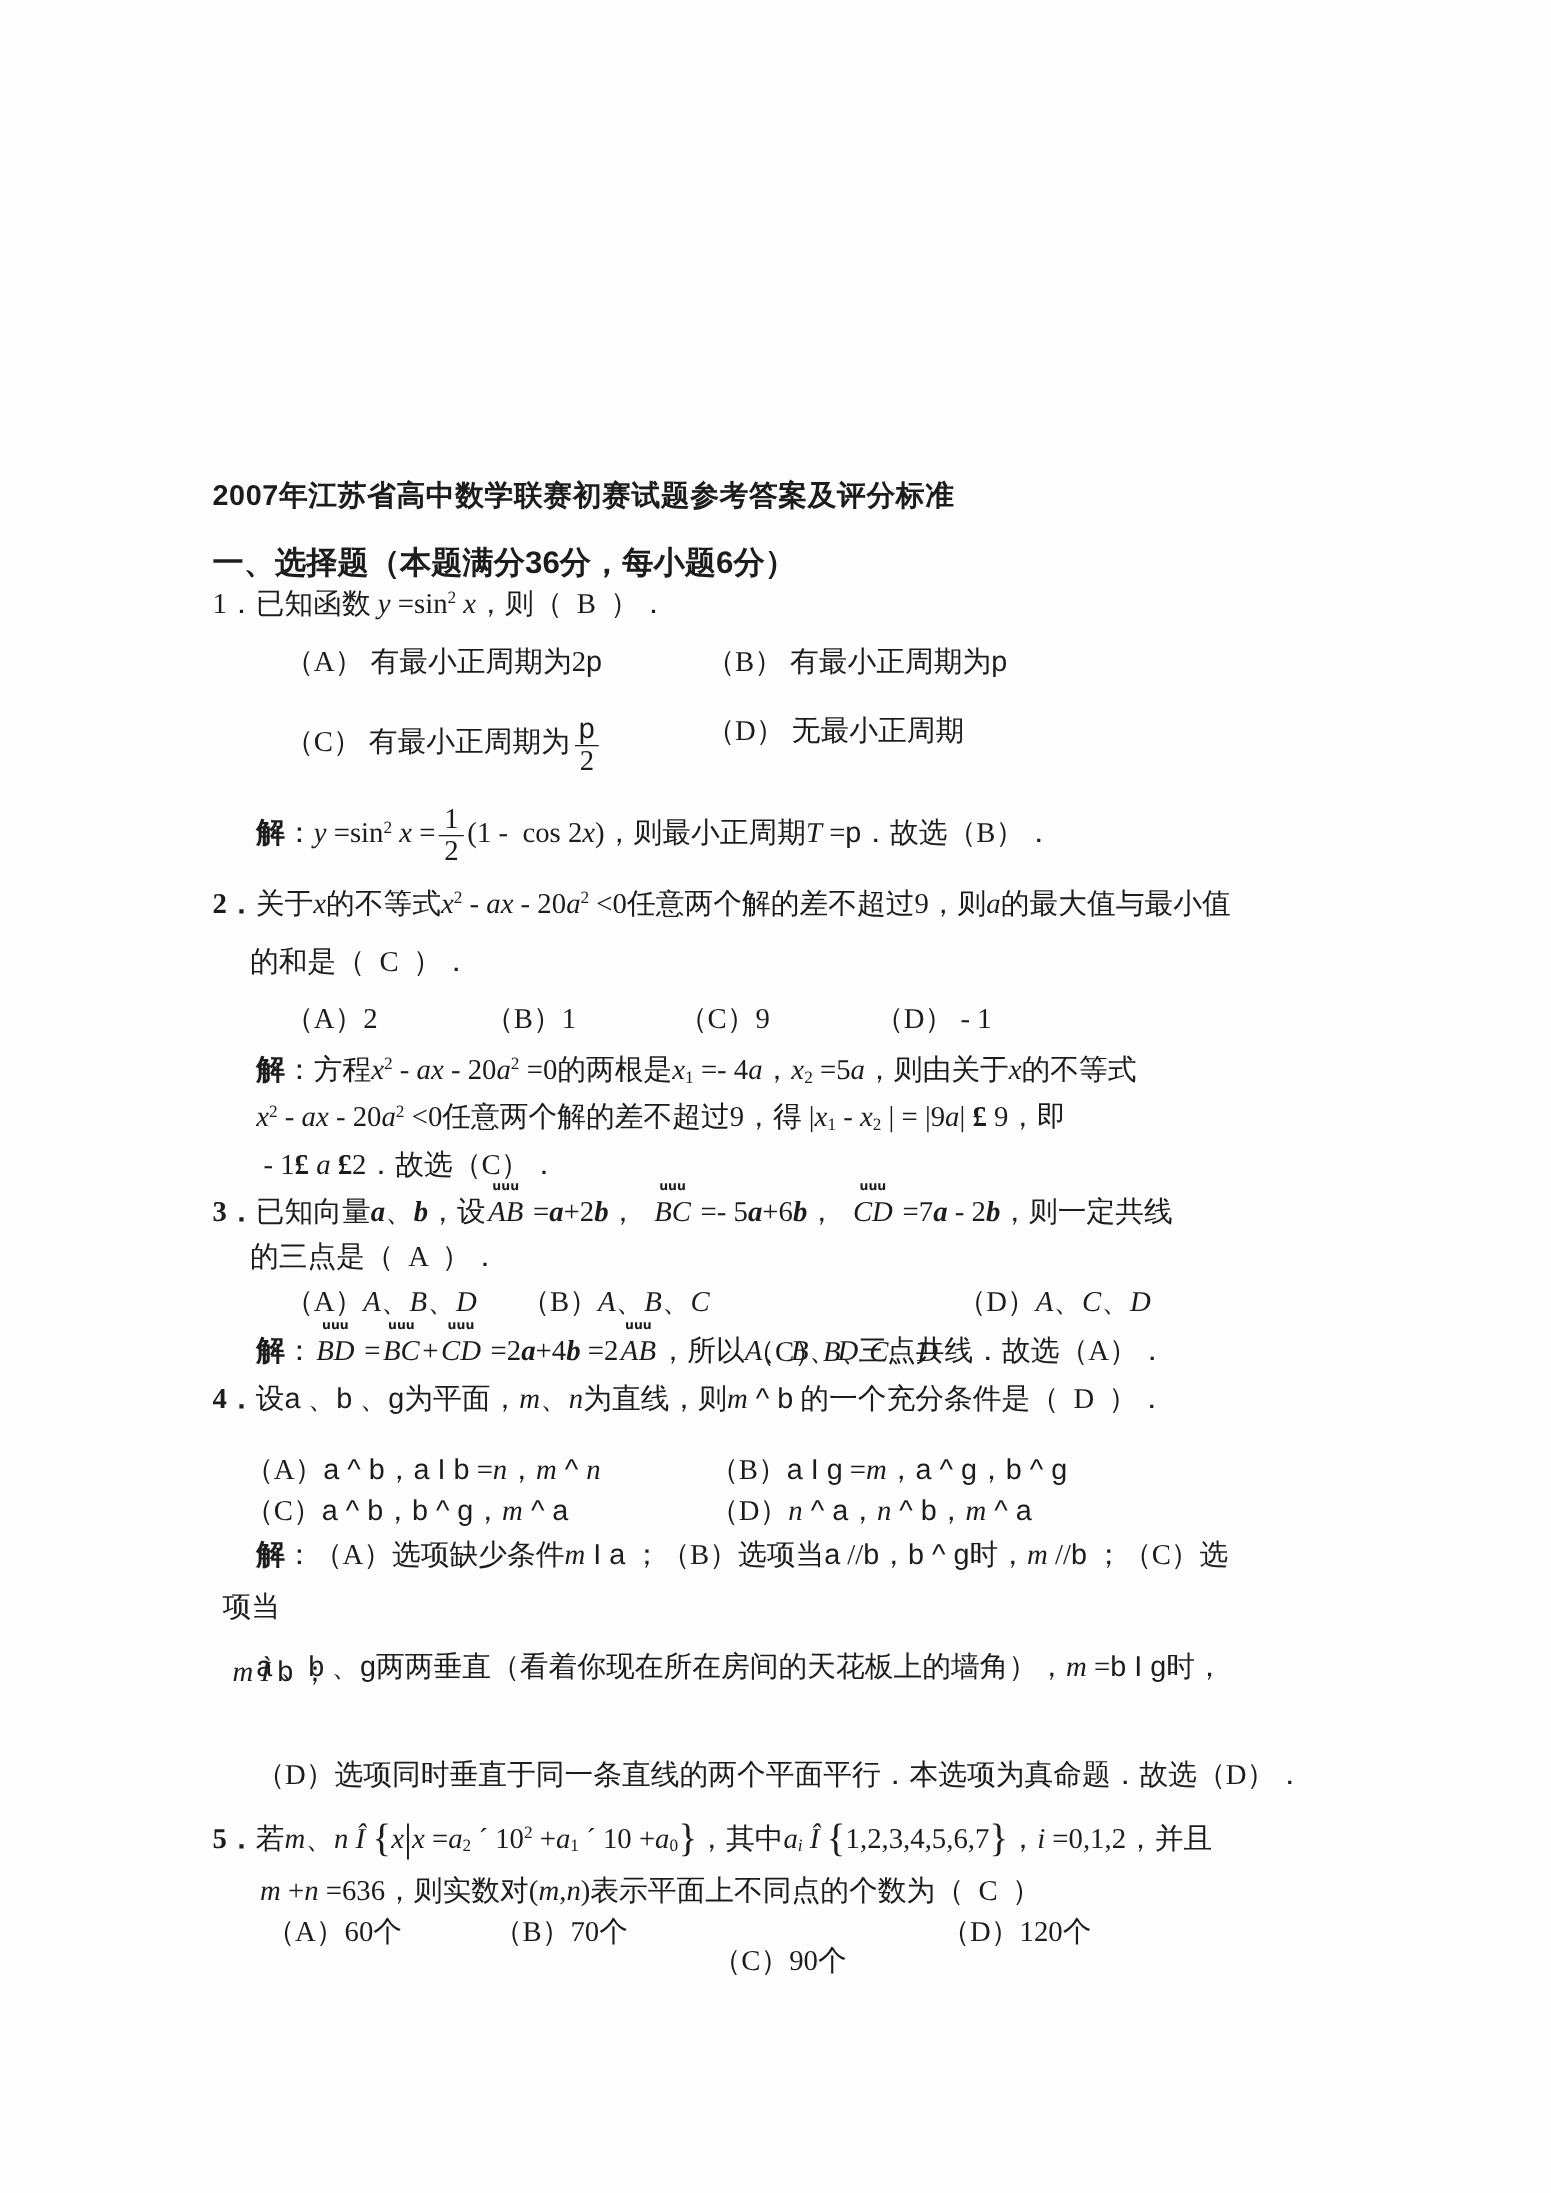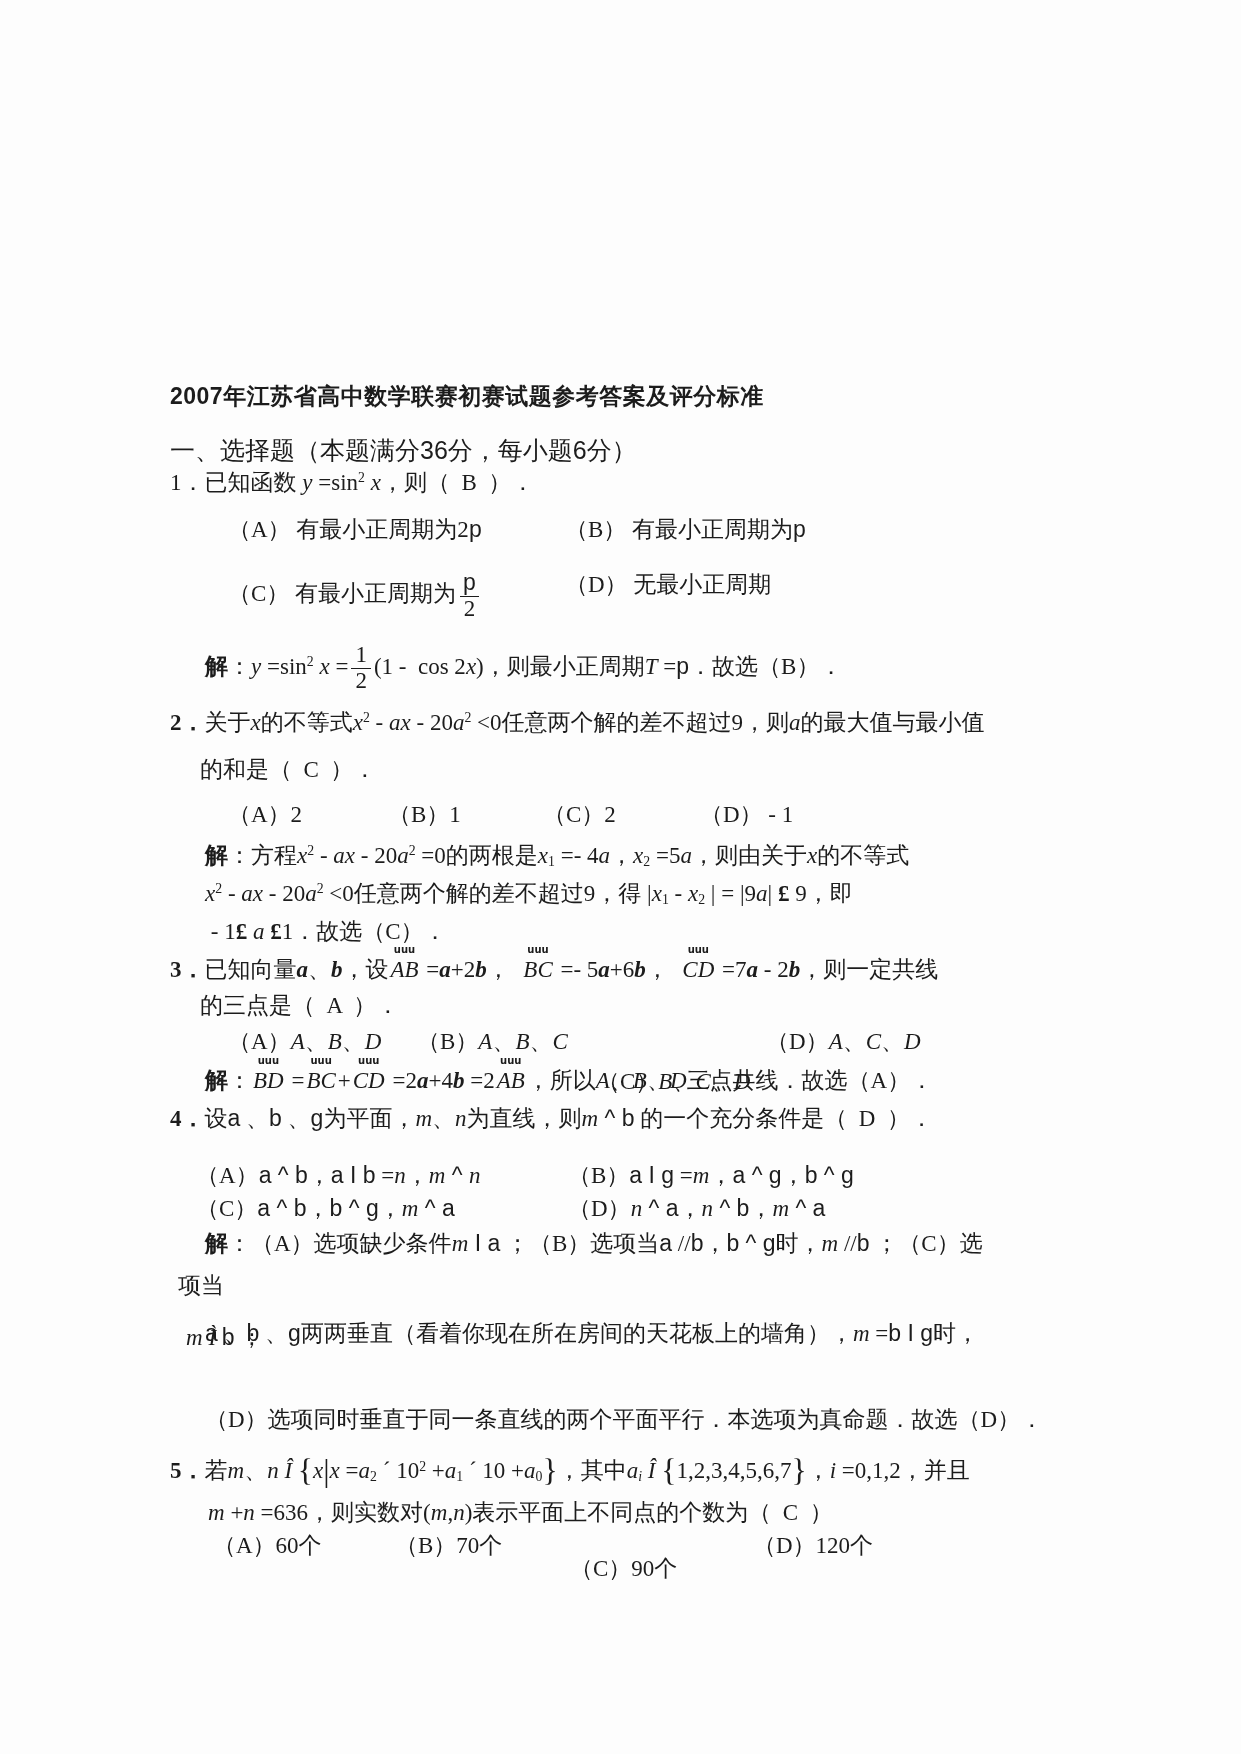--- a/index.html
+++ b/index.html
@@ -19,21 +19,21 @@
     line-height:1.32;
     color:#1c1c1c;
   }
   .title-line{
     font-weight:700;
     font-family:"Liberation Sans","DejaVu Sans",sans-serif;
     font-size:23px;
     letter-spacing:0.5px;
   }
   .section-line{
-    font-weight:400;
+    font-weight:700;
     font-family:"Liberation Sans","DejaVu Sans",sans-serif;
     font-size:25px;
   }
   .st-i{font-style:italic;font-family:"Liberation Serif","DejaVu Serif",serif;}
   .st-bi{font-style:italic;font-weight:700;font-family:"Liberation Serif","DejaVu Serif",serif;}
   .st-b{font-weight:700;}
   .st-sy{font-family:"Liberation Sans","DejaVu Sans",sans-serif;}
   .st-sup{font-size:0.6em;vertical-align:0.55em;}
   .st-sub{font-size:0.6em;vertical-align:-0.22em;}
   .st-big{font-size:1.38em;vertical-align:-0.09em;line-height:1;}
@@ -61,25 +61,25 @@
       <div class="line" style="left: 170px; top: 468px;"><span>1．已知函数 </span><span class="st-i">y</span><span> =sin</span><span class="st-sup">2</span><span class="st-i"> x</span><span>，则（  B  ）．</span></div>
       <div class="line" style="left: 228px; top: 514px;"><span>（A） 有最小正周期为2</span><span class="st-sy">p</span></div>
       <div class="line" style="left: 565px; top: 514px;"><span>（B） 有最小正周期为</span><span class="st-sy">p</span></div>
       <div class="line" style="left: 228px; top: 570px;"><span>（C） 有最小正周期为</span><span class="frac"><span class="fn"><span class="st-sy">p</span></span><span class="fd"><span>2</span></span></span></div>
       <div class="line" style="left: 565px; top: 570px;"><span>（D） 无最小正周期</span></div>
       <div class="line" style="left: 205px; top: 643px;"><span class="st-b">解</span><span>：</span><span class="st-i">y</span><span> =sin</span><span class="st-sup">2</span><span class="st-i"> x</span><span> =</span><span class="frac"><span class="fn"><span>1</span></span><span class="fd"><span>2</span></span></span><span>(1 -  cos 2</span><span class="st-i">x</span><span>)，则最小正周期</span><span class="st-i">T</span><span> =</span><span class="st-sy">p</span><span>．故选（B）．</span></div>
       <div class="line" style="left: 170px; top: 708px;"><span class="st-b">2．</span><span>关于</span><span class="st-i">x</span><span>的不等式</span><span class="st-i">x</span><span class="st-sup">2</span><span> - </span><span class="st-i">ax</span><span> - 20</span><span class="st-i">a</span><span class="st-sup">2</span><span> &lt;0</span><span>任意两个解的差不超过9，则</span><span class="st-i">a</span><span>的最大值与最小值</span></div>
       <div class="line" style="left: 200px; top: 755px;"><span>的和是（  C  ）．</span></div>
       <div class="line" style="left: 228px; top: 800px;"><span>（A）2</span></div>
       <div class="line" style="left: 388px; top: 800px;"><span>（B）1</span></div>
-      <div class="line" style="left: 543px; top: 800px;"><span>（C）2</span></div>
+      <div class="line" style="left: 543px; top: 800px;"><span>（C）9</span></div>
       <div class="line" style="left: 700px; top: 800px;"><span>（D） - 1</span></div>
       <div class="line" style="left: 205px; top: 841px;"><span class="st-b">解</span><span>：方程</span><span class="st-i">x</span><span class="st-sup">2</span><span> - </span><span class="st-i">ax</span><span> - 20</span><span class="st-i">a</span><span class="st-sup">2</span><span> =0</span><span>的两根是</span><span class="st-i">x</span><span class="st-sub">1</span><span> =- 4</span><span class="st-i">a</span><span>，</span><span class="st-i">x</span><span class="st-sub">2</span><span> =5</span><span class="st-i">a</span><span>，则由关于</span><span class="st-i">x</span><span>的不等式</span></div>
       <div class="line" style="left: 205px; top: 879px;"><span class="st-i">x</span><span class="st-sup">2</span><span> - </span><span class="st-i">ax</span><span> - 20</span><span class="st-i">a</span><span class="st-sup">2</span><span> &lt;0</span><span>任意两个解的差不超过9，得 |</span><span class="st-i">x</span><span class="st-sub">1</span><span> - </span><span class="st-i">x</span><span class="st-sub">2</span><span> | = |9</span><span class="st-i">a</span><span>| </span><span class="st-b">£</span><span> 9，即</span></div>
-      <div class="line" style="left: 205px; top: 917px;"><span> - 1</span><span class="st-b">£</span><span> </span><span class="st-i">a</span><span> </span><span class="st-b">£</span><span>1．故选（C）．</span></div>
+      <div class="line" style="left: 205px; top: 917px;"><span> - 1</span><span class="st-b">£</span><span> </span><span class="st-i">a</span><span> </span><span class="st-b">£</span><span>2．故选（C）．</span></div>
       <div class="line" style="left: 170px; top: 955px;"><span class="st-b">3．</span><span>已知向量</span><span class="st-bi">a</span><span>、</span><span class="st-bi">b</span><span>，设</span><span class="vec"><span class="arr">uuu</span><span class="bd">AB</span></span><span> =</span><span class="st-bi">a</span><span>+2</span><span class="st-bi">b</span><span>，  </span><span class="vec"><span class="arr">uuu</span><span class="bd">BC</span></span><span> =- 5</span><span class="st-bi">a</span><span>+6</span><span class="st-bi">b</span><span>，  </span><span class="vec"><span class="arr">uuu</span><span class="bd">CD</span></span><span> =7</span><span class="st-bi">a</span><span> - 2</span><span class="st-bi">b</span><span>，则一定共线</span></div>
       <div class="line" style="left: 200px; top: 991px; text-align: right;"><span>的三点是（  A  ）．</span></div>
       <div class="line" style="left: 228px; top: 1027px;"><span>（A）</span><span class="st-i">A</span><span>、</span><span class="st-i">B</span><span>、</span><span class="st-i">D</span></div>
       <div class="line" style="left: 417px; top: 1027px;"><span>（B）</span><span class="st-i">A</span><span>、</span><span class="st-i">B</span><span>、</span><span class="st-i">C</span></div>
       <div class="line" style="left: 597px; top: 1067px;"><span>（C）</span><span class="st-i">B</span><span>、</span><span class="st-i">C</span><span>、</span><span class="st-i">D</span></div>
       <div class="line" style="left: 766px; top: 1027px;"><span>（D）</span><span class="st-i">A</span><span>、</span><span class="st-i">C</span><span>、</span><span class="st-i">D</span></div>
       <div class="line" style="left: 205px; top: 1066px;"><span class="st-b">解</span><span>：</span><span class="vec"><span class="arr">uuu</span><span class="bd">BD</span></span><span> =</span><span class="vec"><span class="arr">uuu</span><span class="bd">BC</span></span><span>+</span><span class="vec"><span class="arr">uuu</span><span class="bd">CD</span></span><span> =2</span><span class="st-bi">a</span><span>+4</span><span class="st-bi">b</span><span> =2</span><span class="vec"><span class="arr">uuu</span><span class="bd">AB</span></span><span>，所以</span><span class="st-i">A</span><span>、</span><span class="st-i">B</span><span>、</span><span class="st-i">D</span><span>三点共线．故选（A）．</span></div>
       <div class="line" style="left: 170px; top: 1103px;"><span class="st-b">4．</span><span>设</span><span class="st-sy">a</span><span> 、</span><span class="st-sy">b</span><span> 、</span><span class="st-sy">g</span><span>为平面，</span><span class="st-i">m</span><span>、</span><span class="st-i">n</span><span>为直线，则</span><span class="st-i">m</span><span class="st-sy"> ^ </span><span class="st-sy">b</span><span> 的一个充分条件是（  D  ）．</span></div>
       <div class="line" style="left: 196px; top: 1160px;"><span>（A）</span><span class="st-sy">a</span><span class="st-sy"> ^ </span><span class="st-sy">b</span><span>，</span><span class="st-sy">a</span><span class="st-sy"> I </span><span class="st-sy">b</span><span> =</span><span class="st-i">n</span><span>，</span><span class="st-i">m</span><span class="st-sy"> ^ </span><span class="st-i">n</span></div>
       <div class="line" style="left: 568px; top: 1160px;"><span>（B）</span><span class="st-sy">a</span><span class="st-sy"> I </span><span class="st-sy">g</span><span> =</span><span class="st-i">m</span><span>，</span><span class="st-sy">a</span><span class="st-sy"> ^ </span><span class="st-sy">g</span><span>，</span><span class="st-sy">b</span><span class="st-sy"> ^ </span><span class="st-sy">g</span></div>

